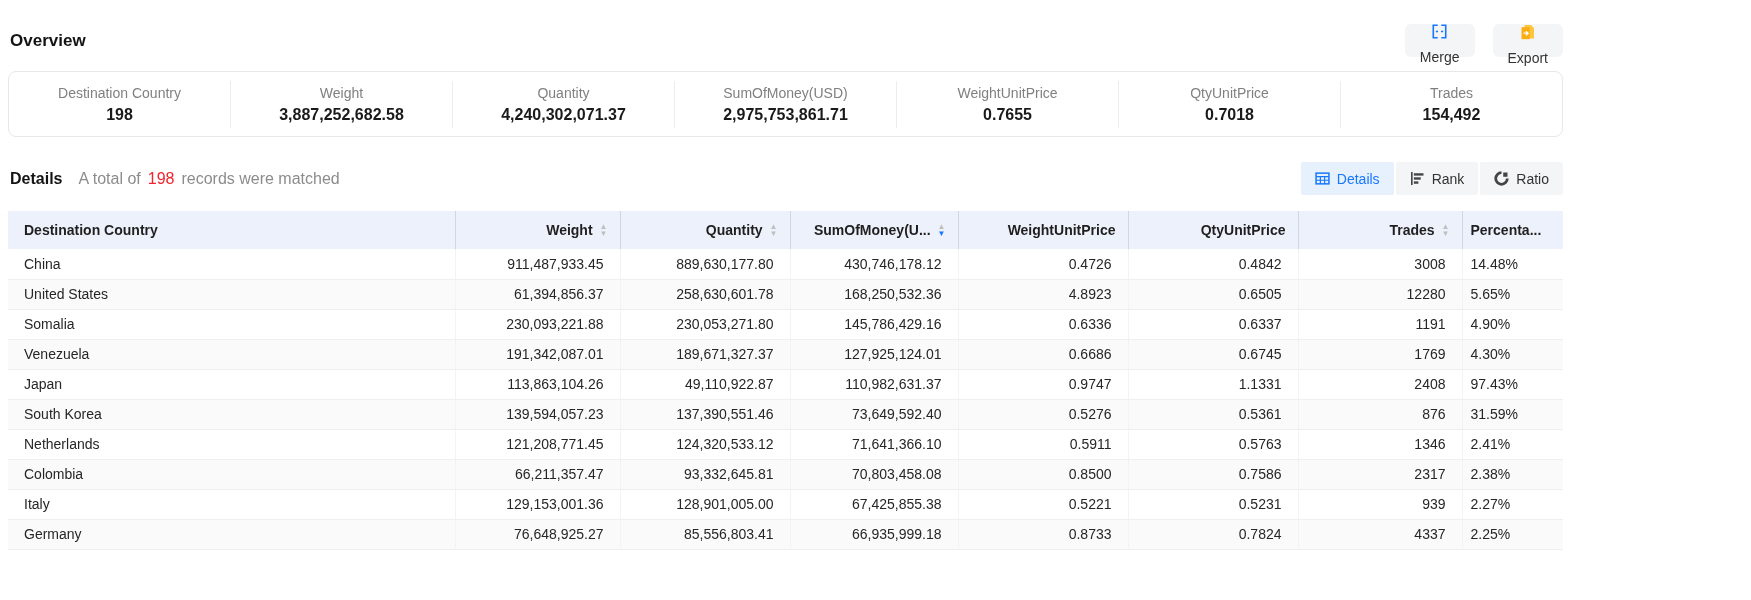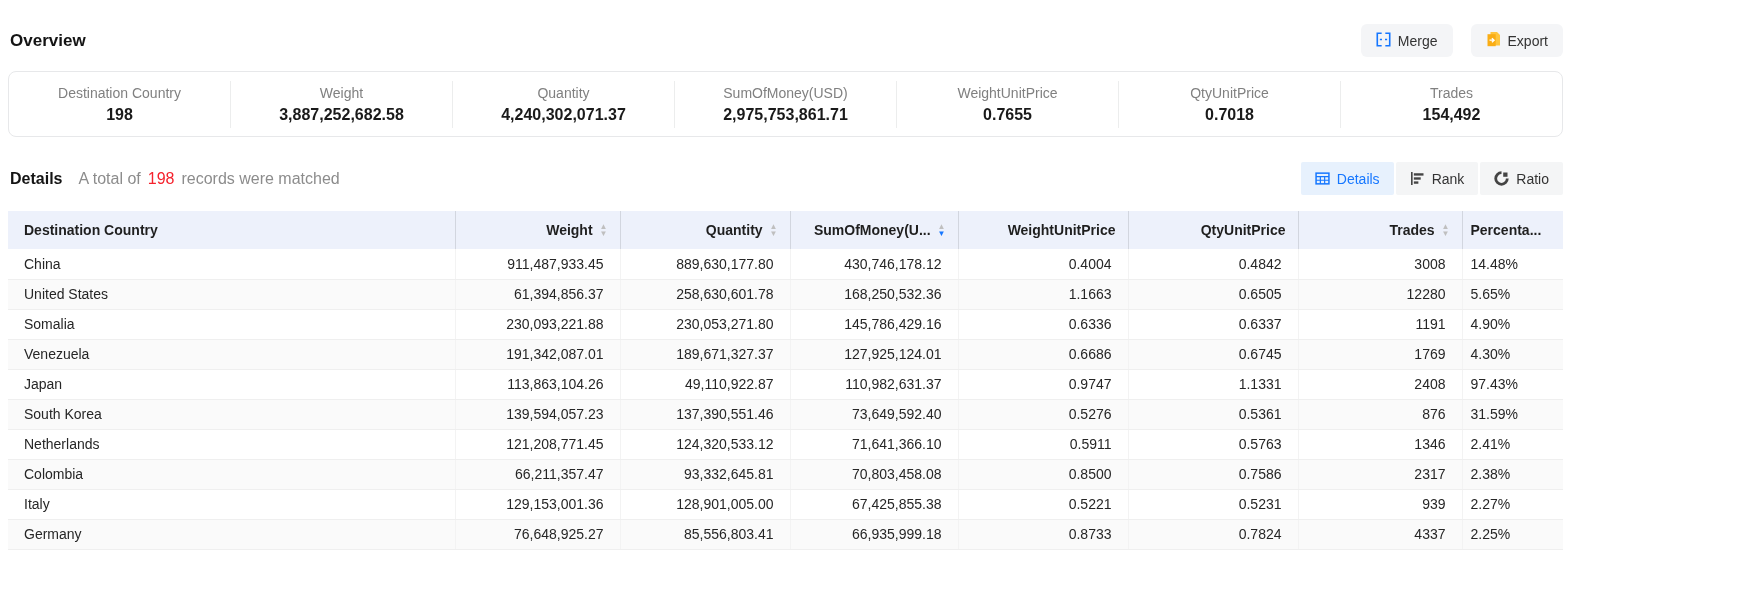--- a/index.html
+++ b/index.html
@@ -6,21 +6,21 @@
   html, body { width: 1751px; height: 600px; background: #ffffff; }
   body { font-family: "Liberation Sans", "DejaVu Sans", sans-serif; color: #262626; overflow: hidden; }
   .content { width: 1563px; padding-left: 8px; }
 
   
   .topbar { display: flex; align-items: center; justify-content: space-between; padding: 24px 0 14px 2px; }
   .page-title { font-size: 17px; font-weight: bold; color: #141414; }
   .topbar-buttons { display: flex; gap: 18px; }
   .soft-btn { display: inline-flex; align-items: center; gap: 7px; border: none; background: #f4f5f7;
               border-radius: 6px; height: 33px; padding: 0 15px; font-size: 14px; color: #333;
-              font-family: inherit; cursor: pointer; }
+              font-family: inherit; cursor: pointer; flex-direction: column; }
 
   
   .overview-card { display: flex; border: 1px solid #e7e8ea; border-radius: 8px; height: 66px;
                    align-items: center; margin-bottom: 25px; background: #fff; }
   .stat-item { flex: 1; text-align: center; padding: 4px 0; }
   .stat-item:not(:last-child) { border-right: 1px solid #eceded; }
   .stat-label { font-size: 14px; color: #808080; margin-bottom: 5px; }
   .stat-value { font-size: 16px; font-weight: bold; color: #1a1a1a; }
 
   
@@ -221,31 +221,31 @@
             </div>
           </th>
         </tr>
       </thead>
     <tbody id="tbody-rows">
         <tr>
           <td class="left">China</td>
           <td class="right">911,487,933.45</td>
           <td class="right">889,630,177.80</td>
           <td class="right">430,746,178.12</td>
-          <td class="right">0.4004</td>
+          <td class="right">0.4726</td>
           <td class="right">0.4842</td>
           <td class="right">3008</td>
           <td class="pleft">14.48%</td>
         </tr>
         <tr>
           <td class="left">United States</td>
           <td class="right">61,394,856.37</td>
           <td class="right">258,630,601.78</td>
           <td class="right">168,250,532.36</td>
-          <td class="right">1.1663</td>
+          <td class="right">4.8923</td>
           <td class="right">0.6505</td>
           <td class="right">12280</td>
           <td class="pleft">5.65%</td>
         </tr>
         <tr>
           <td class="left">Somalia</td>
           <td class="right">230,093,221.88</td>
           <td class="right">230,053,271.80</td>
           <td class="right">145,786,429.16</td>
           <td class="right">0.6336</td>

